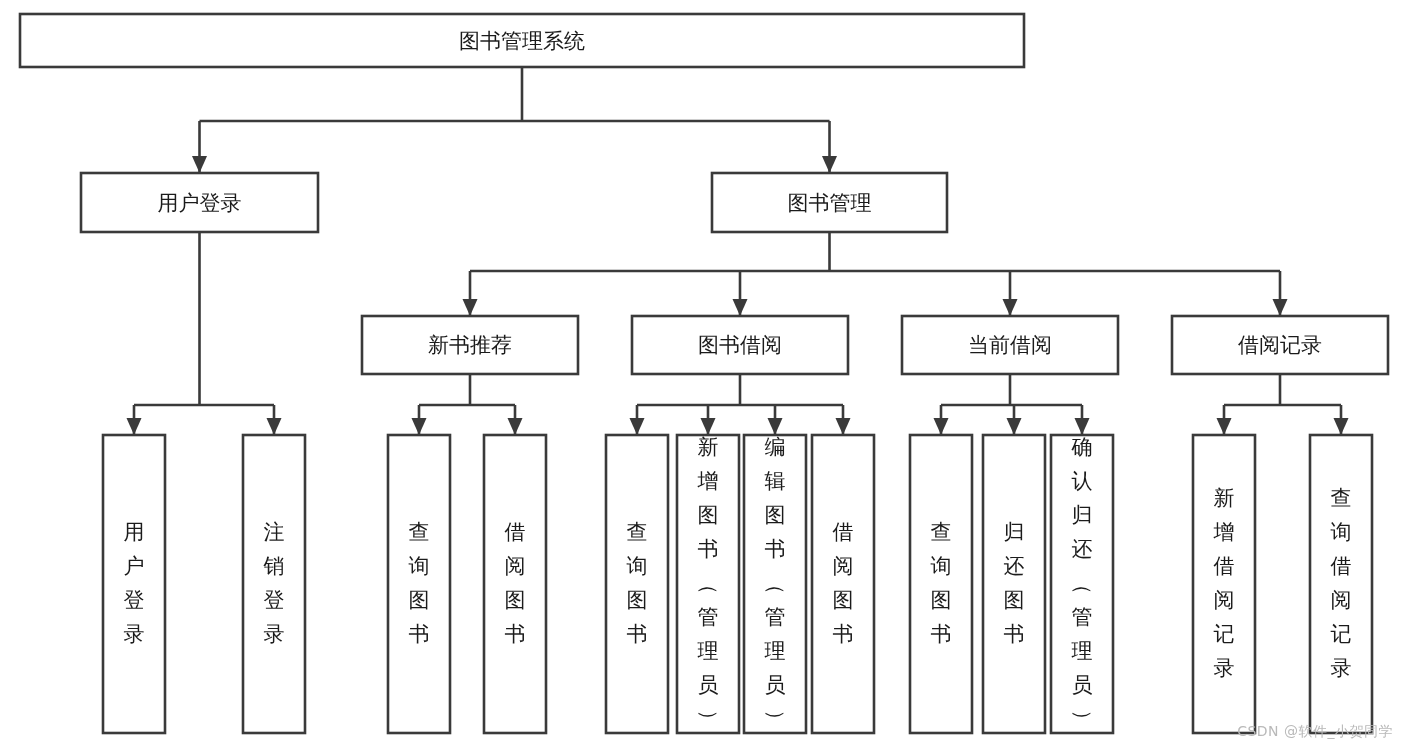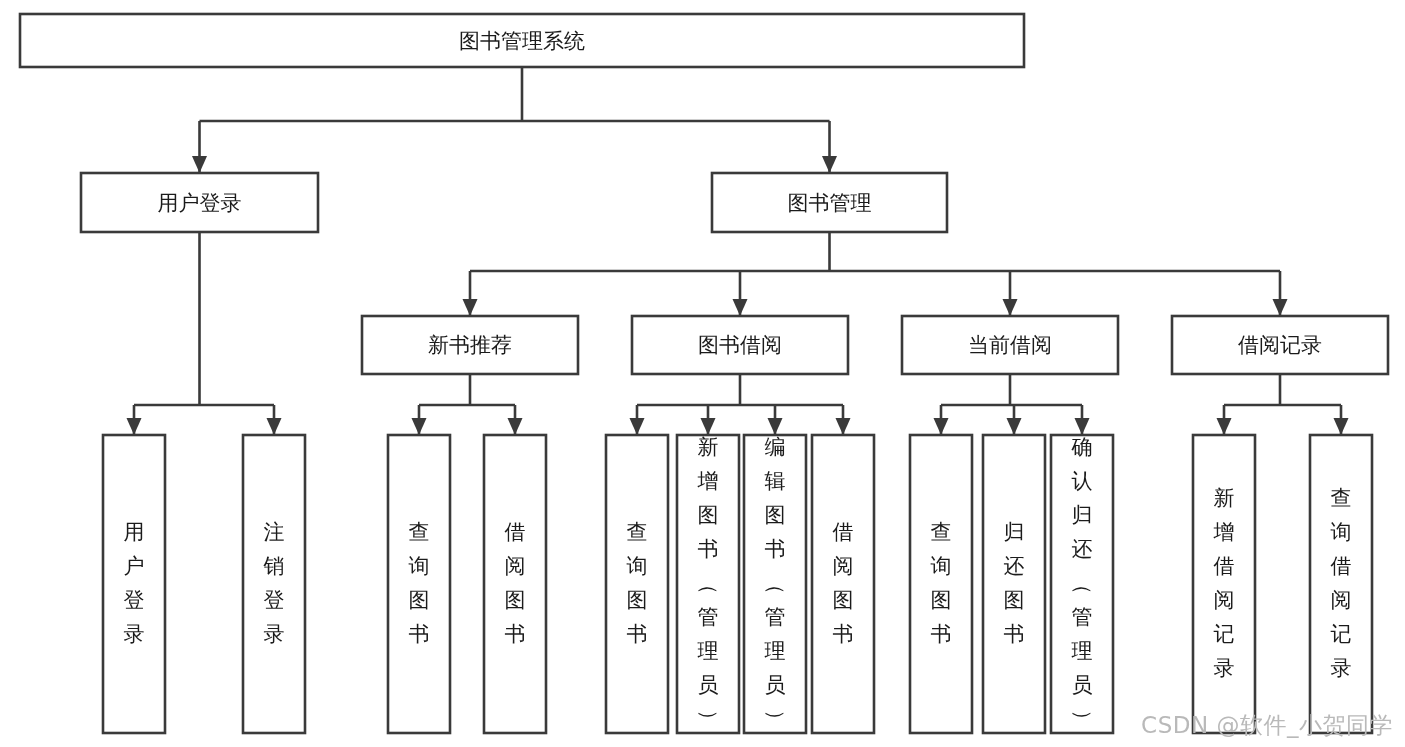--- a/index.html
+++ b/index.html
@@ -58,21 +58,21 @@
     font-size: 21px;
     fill: #1b1b1b;
     text-anchor: middle;
     dominant-baseline: middle;
   }
   .watermark {
     position: absolute;
     right: 12px;
     bottom: 6px;
     font-family: "DejaVu Sans", "Liberation Sans", sans-serif;
-    font-size: 23px;
+    font-size: 14px;
     color: #b9b9b9;
     letter-spacing: 0.5px;
     white-space: nowrap;
     pointer-events: none;
   }
 </style>
 </head>
 <body>
 
 <div id="diagram-root">

